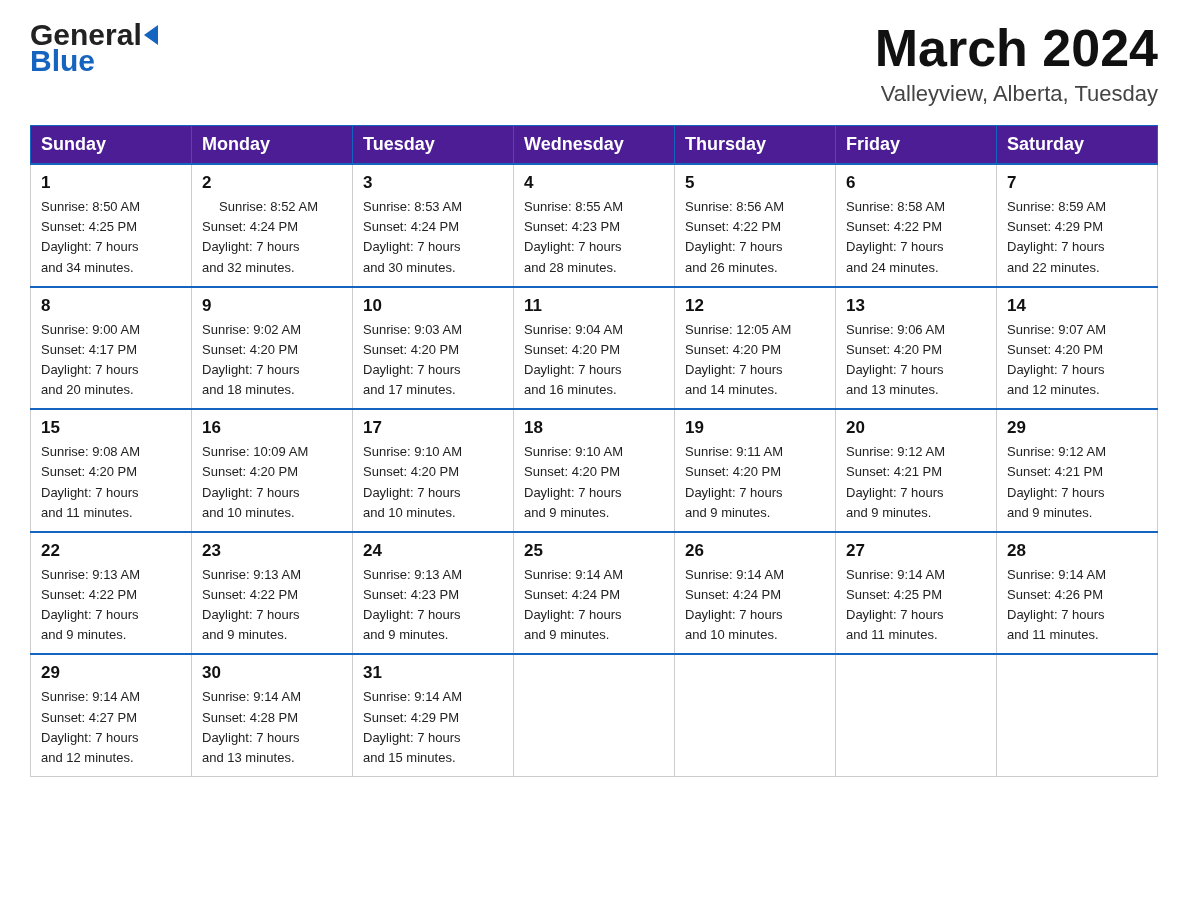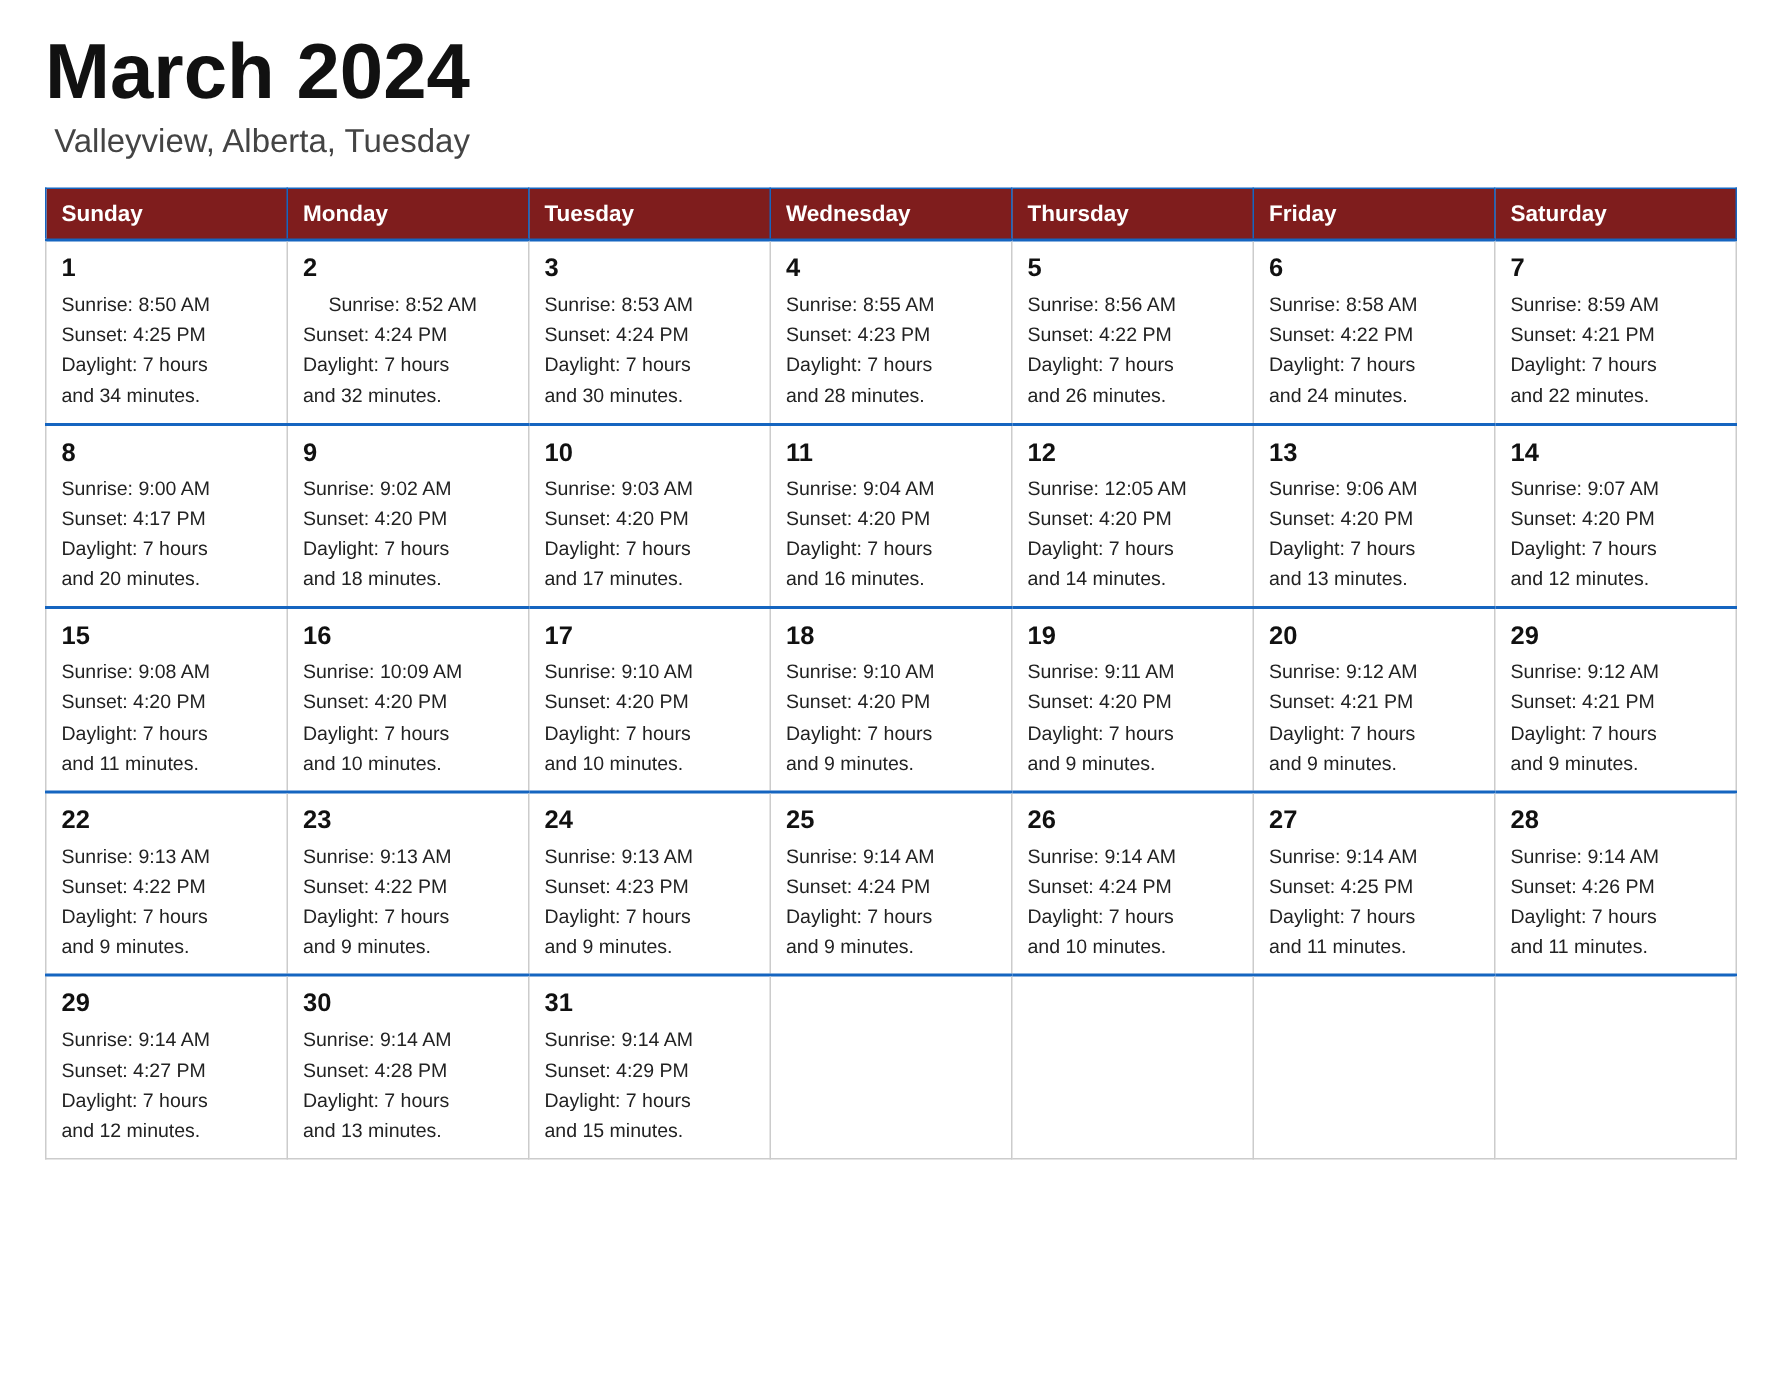--- a/index.html
+++ b/index.html
@@ -30,23 +30,23 @@
       font-size: 22px;
       color: #444;
       margin-top: 4px;
     }
     table {
       width: 100%;
       border-collapse: collapse;
       table-layout: fixed;
     }
     thead tr th {
-      background-color: #7f1d1d;
+      background-color: #4c1d95;
       color: #fff;
-      font-size: 15px;
+      font-size: 18px;
       font-weight: bold;
       padding: 8px 10px;
       text-align: left;
       border: 1px solid #1565c0;
     }
     tbody tr td {
       vertical-align: top;
       padding: 8px 10px;
       border: 1px solid #ccc;
       border-top: 2px solid #1565c0;
@@ -95,20 +95,27 @@
       font-size: 30px;
       font-weight: bold;
       color: #1565c0;
       margin-top: -4px;
     }
   </style>
 </head>
 <body>
 
 <div class="header">
+  <div class="logo-wrapper">
+    <div class="logo-top">
+      <span class="logo-top-text">General</span>
+      <span class="logo-triangle"></span>
+    </div>
+    <div class="logo-bottom-text">Blue</div>
+  </div>
   <div class="title-block">
     <div class="cal-title">March 2024</div>
     <div class="cal-subtitle">Valleyview, Alberta, Tuesday</div>
   </div>
 </div>
 
 <table>
   <thead>
     <tr>
     <th>Sunday</th>
@@ -140,21 +147,21 @@
 and 28 minutes.</span></td>
         <td><span class="day-num">5</span><span class="day-info" style="white-space: pre-line;">Sunrise: 8:56 AM
 Sunset: 4:22 PM
 Daylight: 7 hours
 and 26 minutes.</span></td>
         <td><span class="day-num">6</span><span class="day-info" style="white-space: pre-line;">Sunrise: 8:58 AM
 Sunset: 4:22 PM
 Daylight: 7 hours
 and 24 minutes.</span></td>
         <td><span class="day-num">7</span><span class="day-info" style="white-space: pre-line;">Sunrise: 8:59 AM
-Sunset: 4:21 PM
+Sunset: 4:29 PM
 Daylight: 7 hours
 and 22 minutes.</span></td>
       </tr>
       <tr>
         <td><span class="day-num">8</span><span class="day-info" style="white-space: pre-line;">Sunrise: 9:00 AM
 Sunset: 4:17 PM
 Daylight: 7 hours
 and 20 minutes.</span></td>
         <td><span class="day-num">9</span><span class="day-info" style="white-space: pre-line;">Sunrise: 9:02 AM
 Sunset: 4:20 PM

